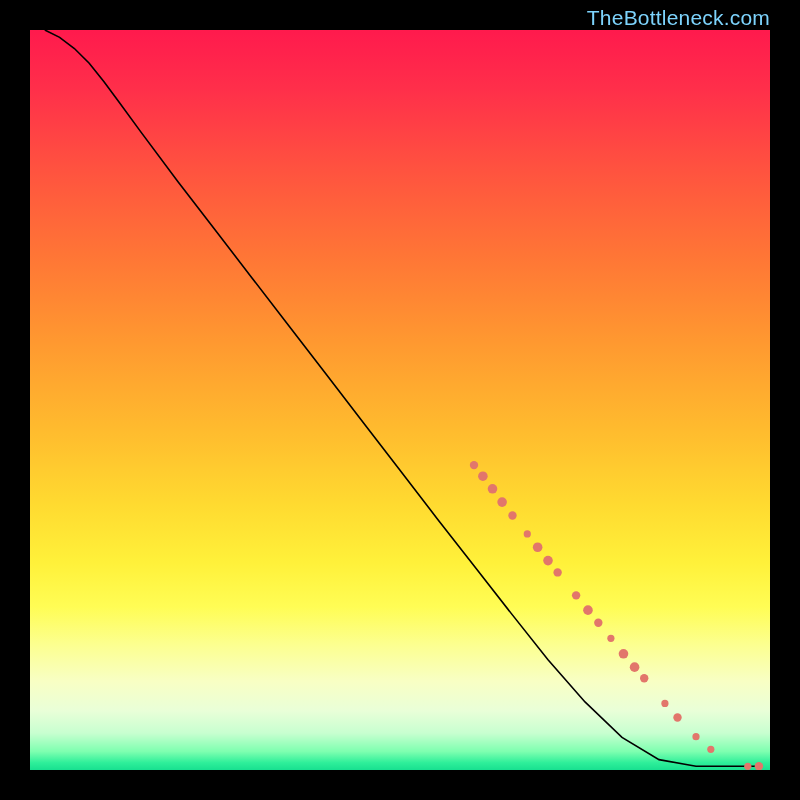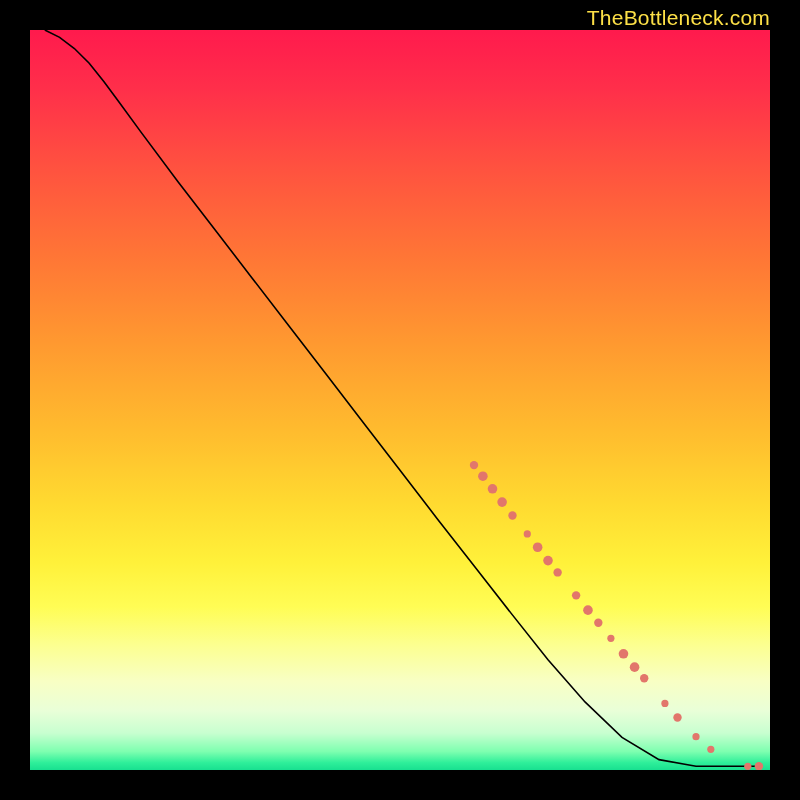--- a/index.html
+++ b/index.html
@@ -36,21 +36,21 @@
   }
   .svg-layer {
     position: absolute;
     left: 0; top: 0;
     width: 100%; height: 100%;
   }
   .watermark {
     position: absolute;
     top: 6px;
     right: 30px;
-    color: #fde047;
+    color: #7dd3fc;
     font-family: Arial, Helvetica, sans-serif;
     font-size: 21px;
     font-weight: 400;
     letter-spacing: 0.2px;
   }
 </style>
 </head>
 <body>
 <div class="stage">
   <div class="plot">

